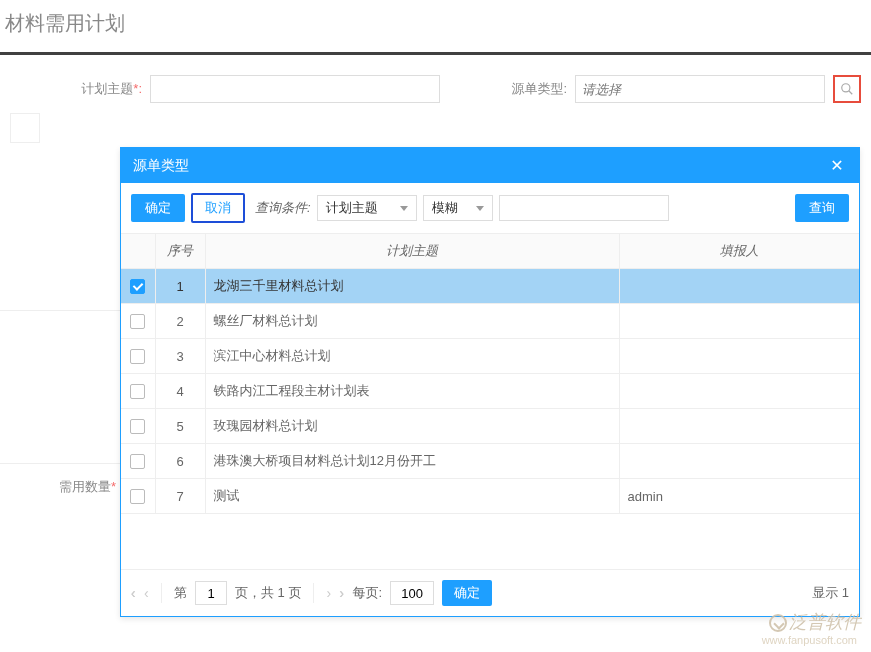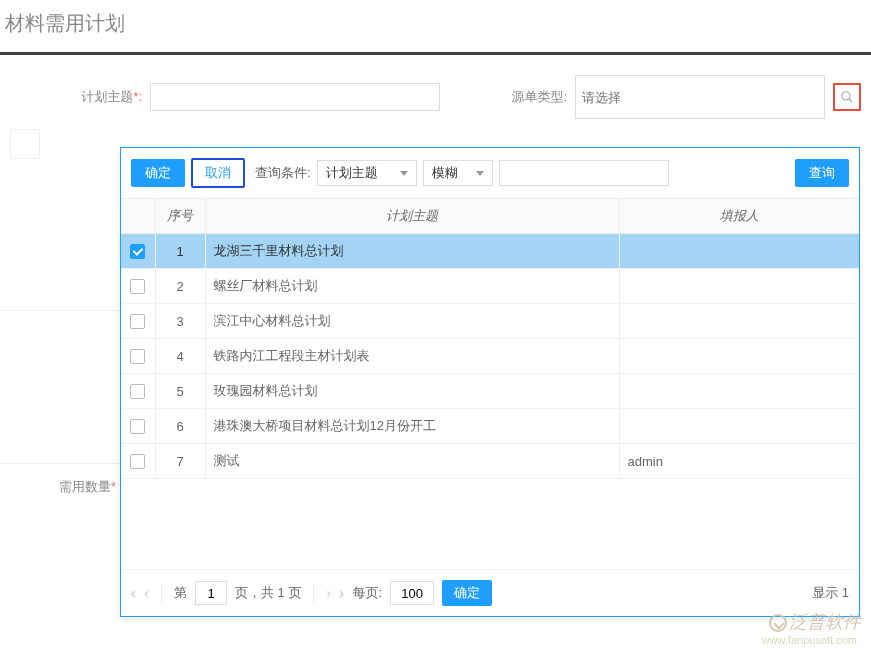--- a/index.html
+++ b/index.html
@@ -38,26 +38,27 @@
     .bg-label .req { color: #f56c6c; }
     .bg-input {
       height: 28px;
       border: 1px solid #ddd;
       padding: 0 6px;
       font-size: 13px;
       flex: 0 0 290px;
     }
     .bg-spacer { flex: 1; }
     .bg-select {
-      height: 44px;
+      height: 28px;
       border: 1px solid #ddd;
       padding: 0 6px;
       font-size: 13px;
       width: 250px;
       color: #aaa;
+      font-style: italic;
     }
     .bg-search-btn {
       width: 28px;
       height: 28px;
       border: 2px solid #e74c3c;
       display: flex;
       align-items: center;
       justify-content: center;
       background: #fff;
       cursor: pointer;
@@ -122,20 +123,21 @@
       border: 2px solid #1d4ed8;
       padding: 4px 12px;
       font-size: 13px;
       cursor: pointer;
       border-radius: 2px;
     }
     .toolbar-label {
       color: #666;
       font-size: 13px;
       margin-left: 4px;
+      font-style: italic;
     }
     .toolbar-select {
       height: 26px;
       border: 1px solid #ddd;
       padding: 0 20px 0 8px;
       font-size: 13px;
       background: #fff;
       position: relative;
       display: flex;
       align-items: center;
@@ -346,20 +348,24 @@
 
 <div class="bg-panel-border" style="top:310px;"></div>
 <div class="bg-panel-border" style="top:463px;"></div>
 <div class="bg-lower-form">
   <div class="bg-lower-label">
     <span>需用数量</span><span class="req">*</span>
   </div>
 </div>
 
 <div class="modal">
+  <div class="modal-header">
+    <span>源单类型</span>
+    <span class="modal-close">✕</span>
+  </div>
 
   <div class="modal-toolbar">
     <button class="btn-primary">确定</button>
     <button class="btn-default-outline">取消</button>
     <span class="toolbar-label">查询条件:</span>
     <div class="toolbar-select" style="min-width:100px;">
       <span>计划主题</span>
     </div>
     <div class="toolbar-select" style="min-width:70px;">
       <span>模糊</span>

